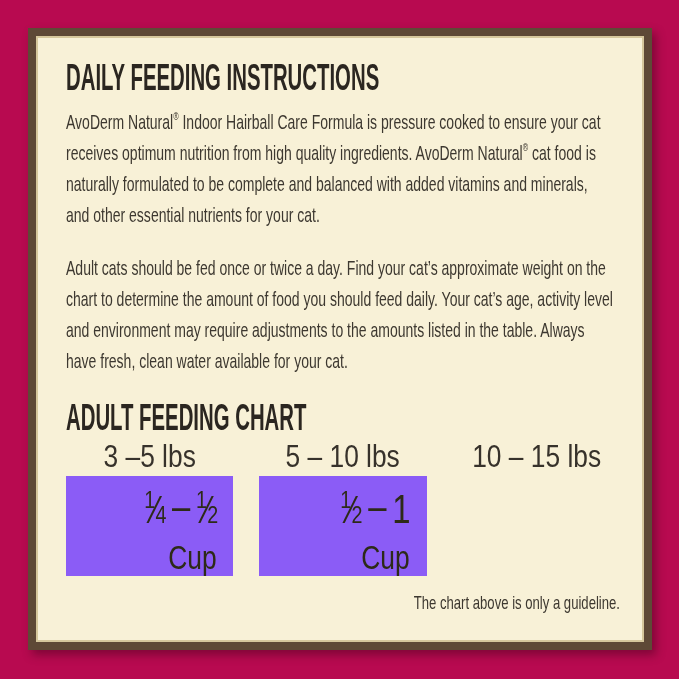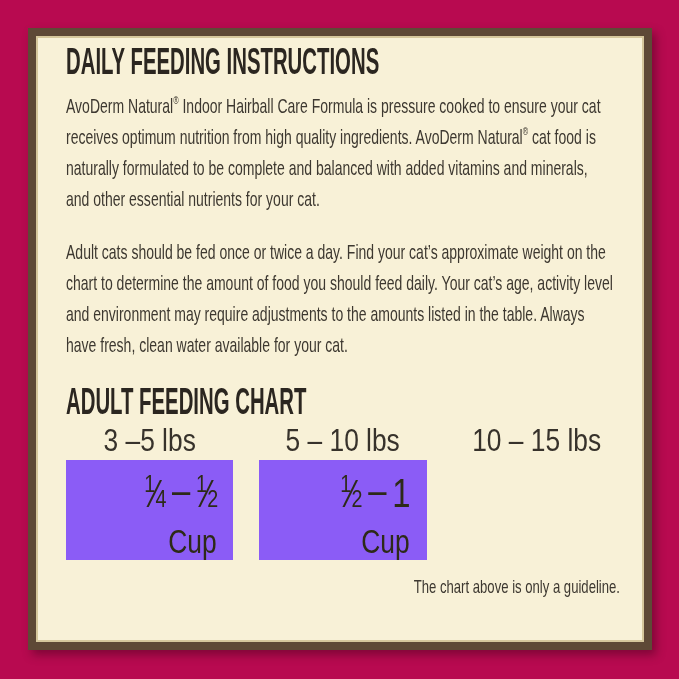--- a/index.html
+++ b/index.html
@@ -15,21 +15,21 @@
     left: 28px; top: 28px;
     width: 624px; height: 622px;
     box-sizing: border-box;
     border: 8px solid #5E4936;
     background: #F8F1D7;
     box-shadow: 4px 5px 9px rgba(60, 0, 25, 0.45),
                 inset 0 0 0 2px #D6C79C;
   }
   .content {
     position: absolute; inset: 0;
-    padding: 6px 24px 0 30px;
+    padding: 22px 24px 0 30px;
     overflow: visible;
   }
   .h-big {
     margin: 0;
     font-size: 37px;
     font-weight: bold;
     line-height: 40px;
     height: 40px;
     color: #2B2620;
     white-space: nowrap;

